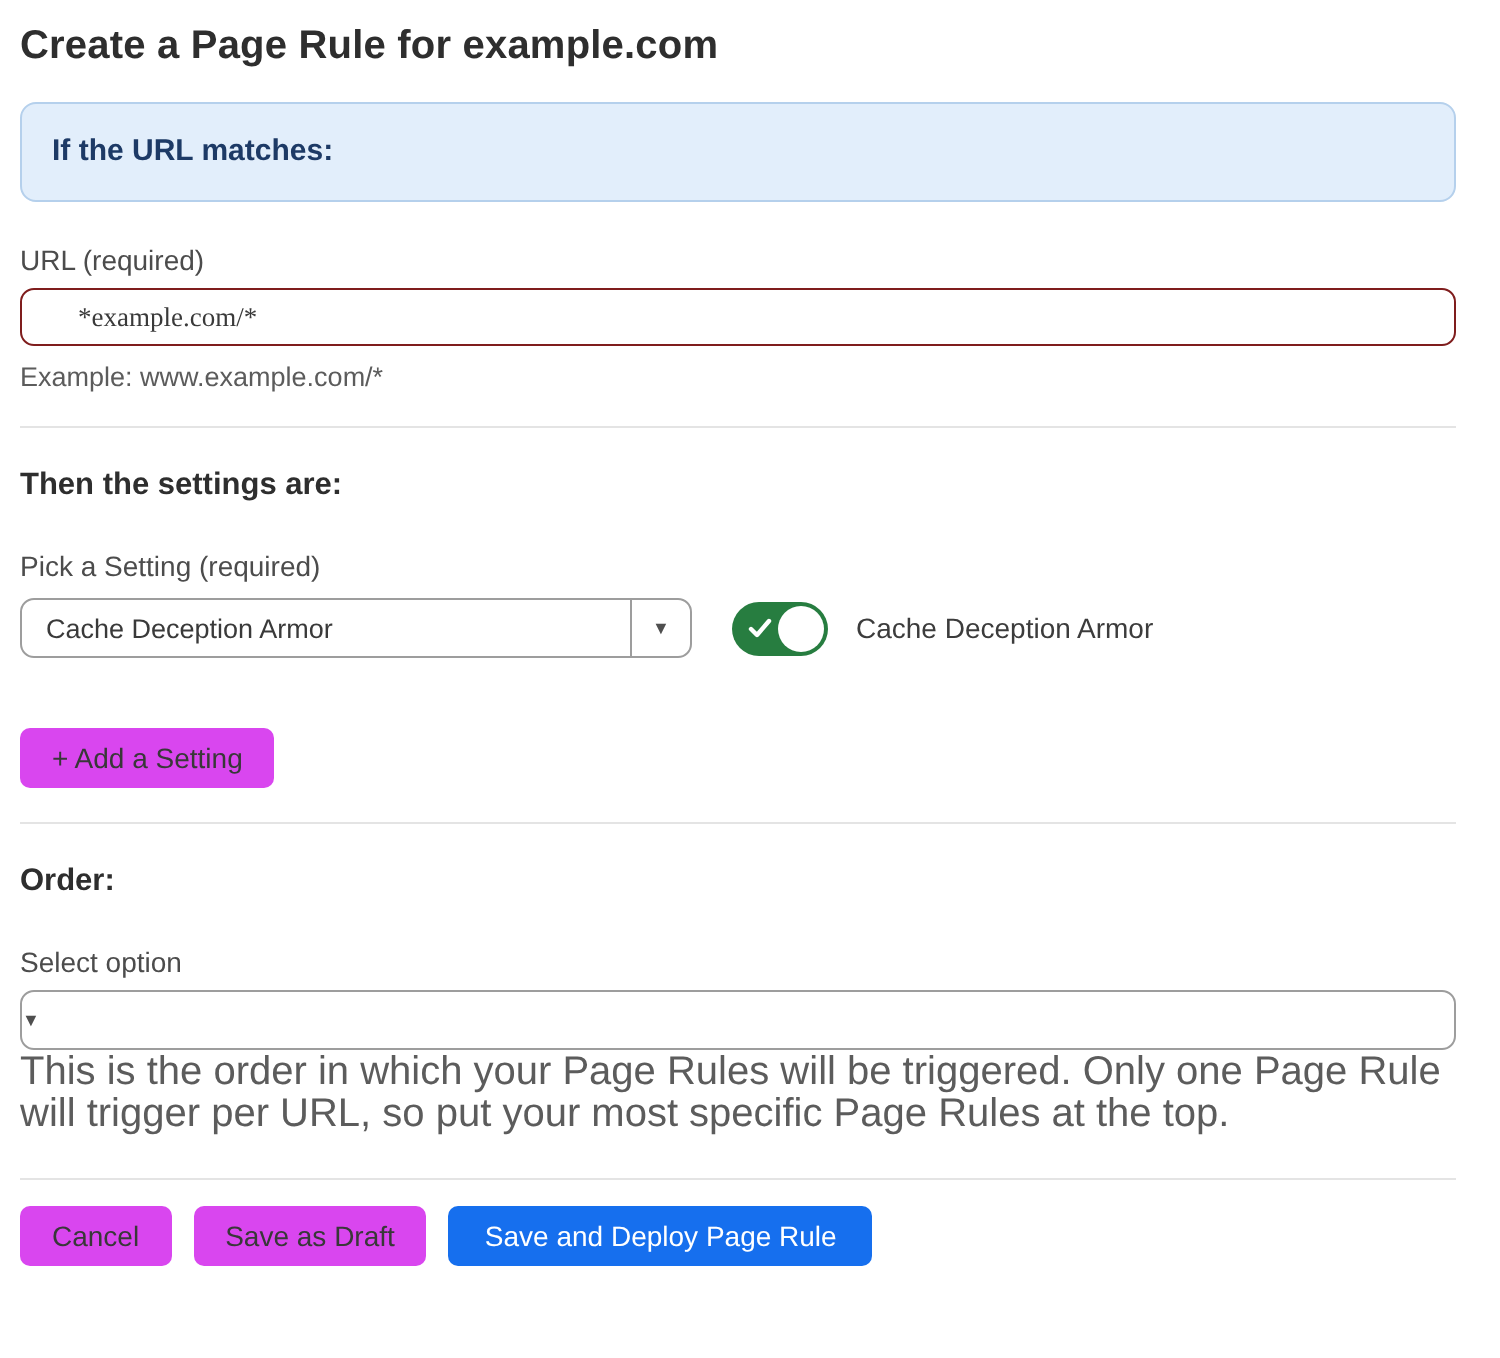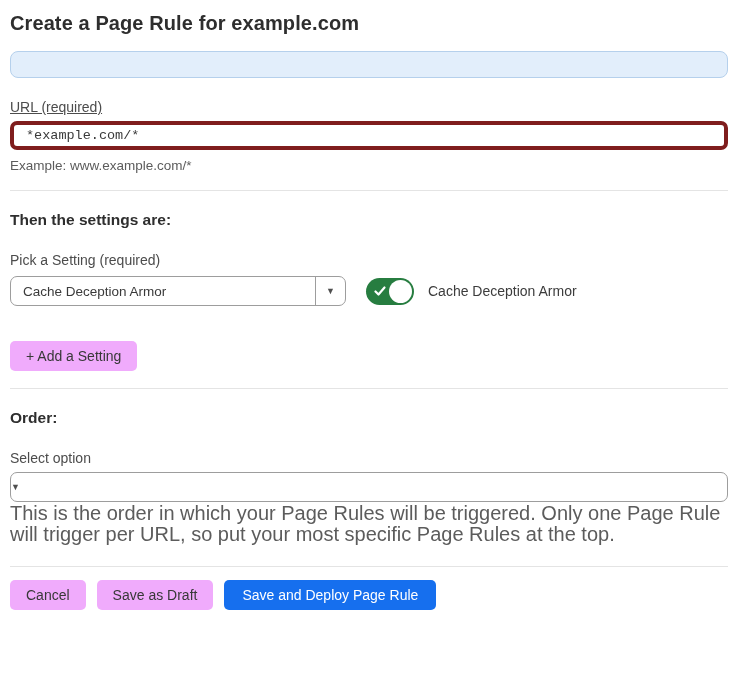--- a/index.html
+++ b/index.html
@@ -38,31 +38,31 @@
     color: #2d67d3;
     text-decoration: underline;
     cursor: pointer;
   }
   
   .field-label {
     font-size: 14px;
     color: #4c4c4c;
     display: block;
   }
-  .url-label { margin-top: 21px; text-decoration: underline; }
+  .url-label { margin-top: 21px; }
   .text-input {
     margin-top: 6px;
     width: 100%;
     height: 29px;
-    border: 4px solid #7f1d1d;
+    border: 1px solid #7f1d1d;
     border-radius: 7px;
-    padding: 0 12px;
+    padding: 0 28px;
     font-size: 13.5px;
     color: #3a3a3a;
-    font-family: Liberation Mono, monospace;
+    font-family: Liberation Serif, serif;
     background: #ffffff;
     outline: none;
   }
   .helper-text {
     margin-top: 8px;
     font-size: 13.5px;
     color: #5c5c5c;
   }
   .divider {
     border: none;
@@ -149,21 +149,21 @@
   .btn {
     border: none;
     border-radius: 5px;
     height: 30px;
     font-size: 14px;
     font-family: "Liberation Sans", "DejaVu Sans", sans-serif;
     cursor: pointer;
     padding: 0 16px;
   }
   .btn-gray {
-    background: #f0abfc;
+    background: #d946ef;
     color: #383838;
   }
   .add-setting-btn {
     margin-top: 35px;
     display: inline-block;
   }
   .order-helper {
     margin-top: 1px;
     font-size: 20px;
     line-height: 21px;
@@ -184,20 +184,21 @@
   }
 </style>
 </head>
 <body>
 
 
 
 <h1 class="page-title">Create a Page Rule for example.com</h1>
 
 <div class="info-box">
+  <div class="info-heading">If the URL matches:</div>
 </div>
 
 <label class="field-label url-label">URL (required)</label>
 <input class="text-input" type="text" value="*example.com/*" style="">
 <div class="helper-text">Example: www.example.com/*</div>
 
 <hr class="divider">
 
 <h2 class="section-heading">Then the settings are:</h2>
 <label class="field-label pick-label">Pick a Setting (required)</label>

